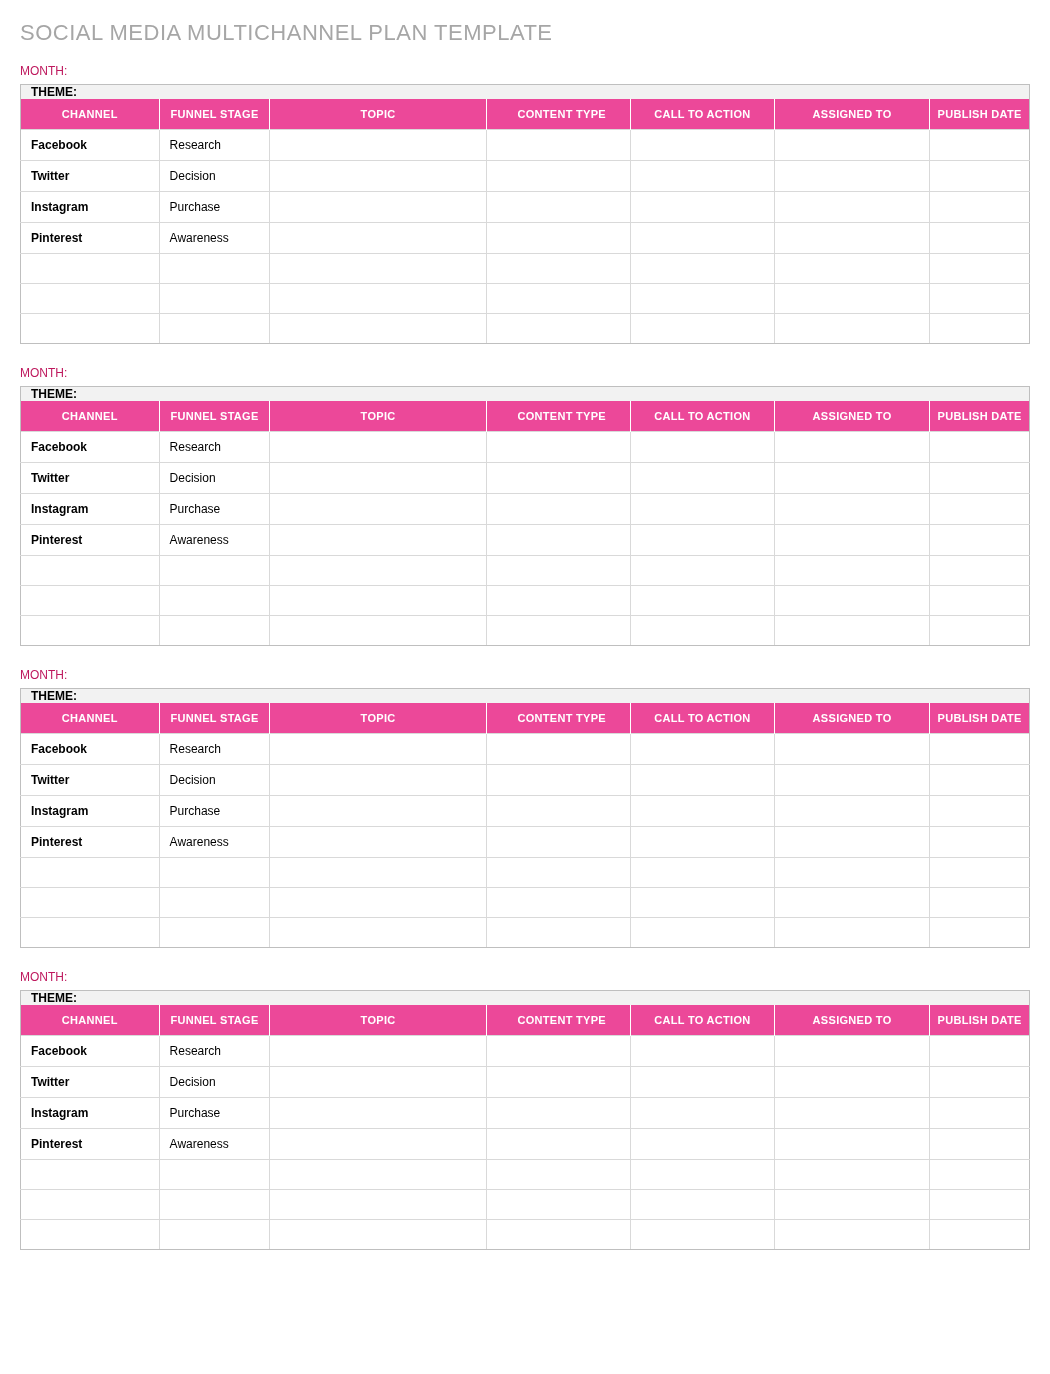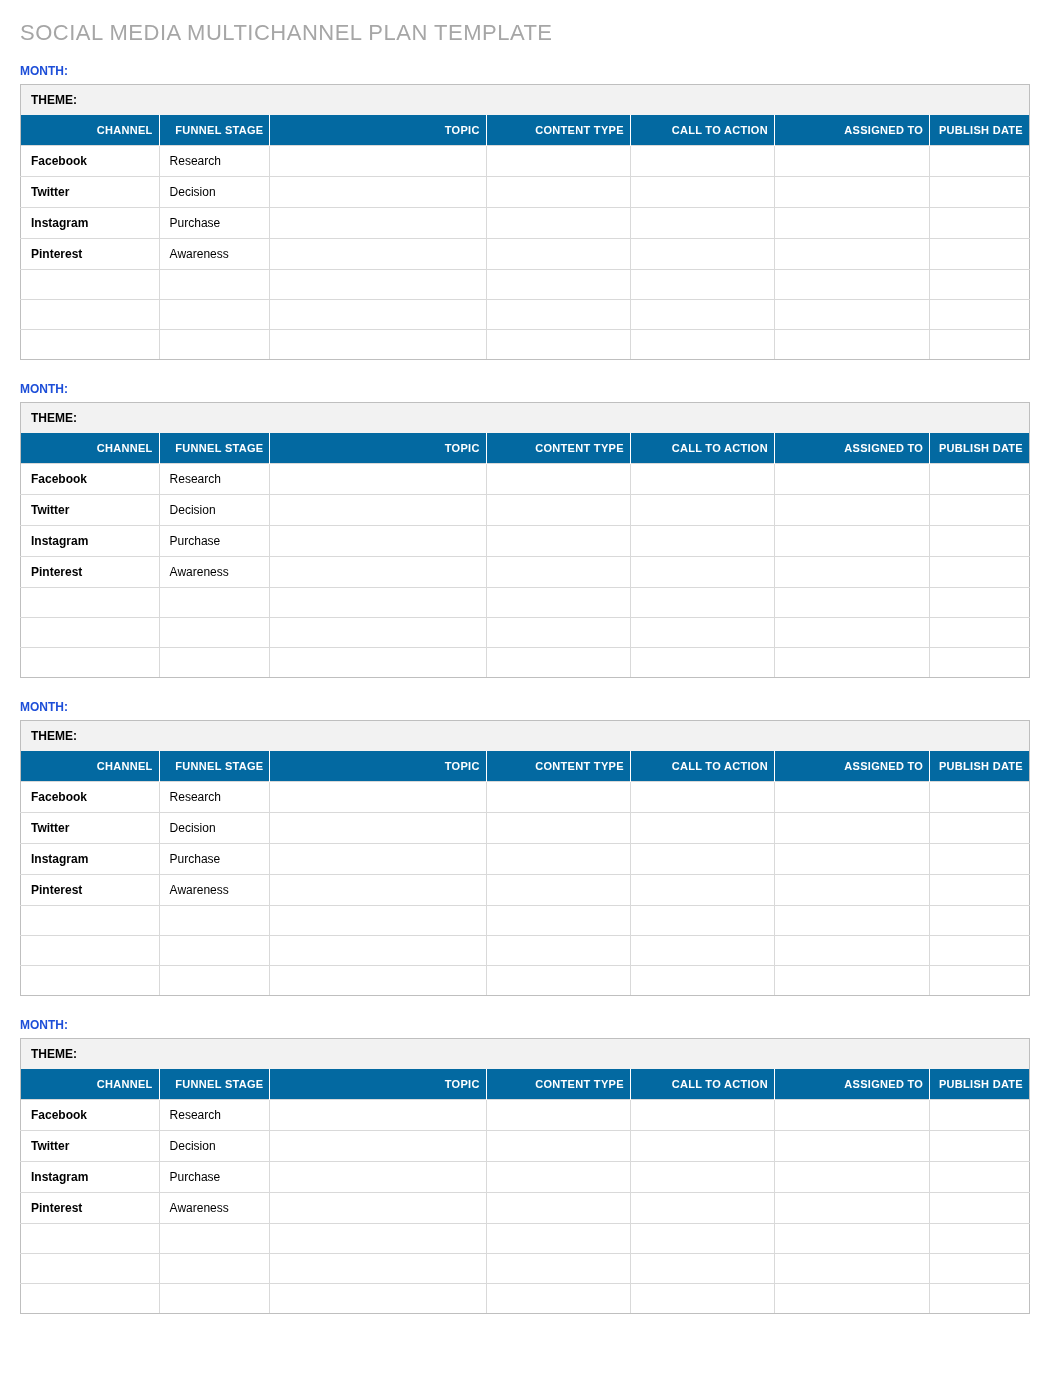--- a/index.html
+++ b/index.html
@@ -18,44 +18,44 @@
       font-weight: normal;
       color: #a6a6a6;
       letter-spacing: 0.5px;
       margin-bottom: 18px;
     }
     .month-section {
       margin-bottom: 22px;
     }
     .month-label {
       font-size: 12px;
-      font-weight: bold;
-      color: #1d4ed8;
+      font-weight: normal;
+      color: #be185d;
       margin-bottom: 6px;
     }
     .theme-row {
       border: 1px solid #bfbfbf;
       border-bottom: none;
       background: #f2f2f2;
-      padding: 8px 10px;
+      padding: 0 10px;
       font-size: 12px;
       font-weight: bold;
       color: #000;
     }
     table {
       width: 100%;
       border-collapse: collapse;
       table-layout: fixed;
     }
     thead th {
-      background: #0369a1;
+      background: #ec4899;
       color: #ffffff;
       font-size: 11px;
       font-weight: bold;
-      text-align: right;
+      text-align: center;
       padding: 9px 6px;
       border-right: 1px solid #ffffff;
       letter-spacing: 0.3px;
     }
     thead th:last-child {
       border-right: 1px solid #bfbfbf;
       margin-top: 8px;
     }
     thead th:first-child {
       border-left: 1px solid #bfbfbf;

